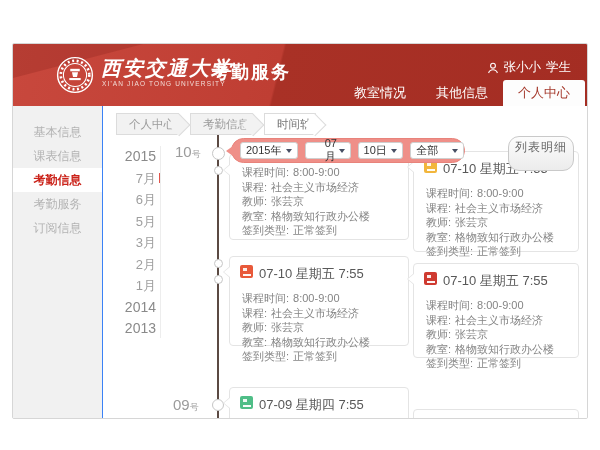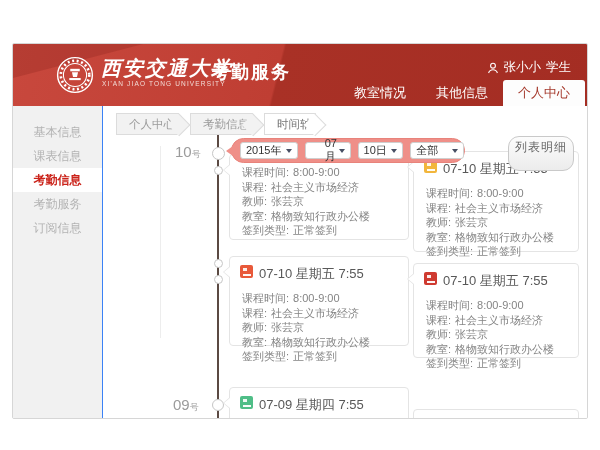--- a/index.html
+++ b/index.html
@@ -122,20 +122,31 @@
   </div>
 
   <div class="content">
 
     <div class="crumbs">
       <div class="crumb">个人中心</div>
       <div class="crumb">考勤信息</div>
       <div class="crumb active">时间轴</div>
     </div>
 
+    <div class="months">
+      <span class="m-item year">2015</span>
+      <span class="m-item month"><span>7月</span><span class="tick"></span></span>
+      <span class="m-item month">6月</span>
+      <span class="m-item month">5月</span>
+      <span class="m-item month">3月</span>
+      <span class="m-item month">2月</span>
+      <span class="m-item month">1月</span>
+      <span class="m-item year">2014</span>
+      <span class="m-item year">2013</span>
+    </div>
     <div class="months-divider"></div>
 
     <div class="tl-line"></div>
     <div class="dot" style="left:108.5px;top:40.5px;width:13px;height:13px;"></div>
     <div class="dot" style="left:110.5px;top:59.5px;width:9px;height:9px;"></div>
     <div class="dot" style="left:110.5px;top:152.5px;width:9px;height:9px;"></div>
     <div class="dot" style="left:110.5px;top:168.5px;width:9px;height:9px;"></div>
     <div class="dot" style="left:109px;top:293px;width:12px;height:12px;"></div>
 
     <div class="day-label" style="left:72px;top:37px;"><span class="day-num">10</span><span class="day-suf">号</span></div>

